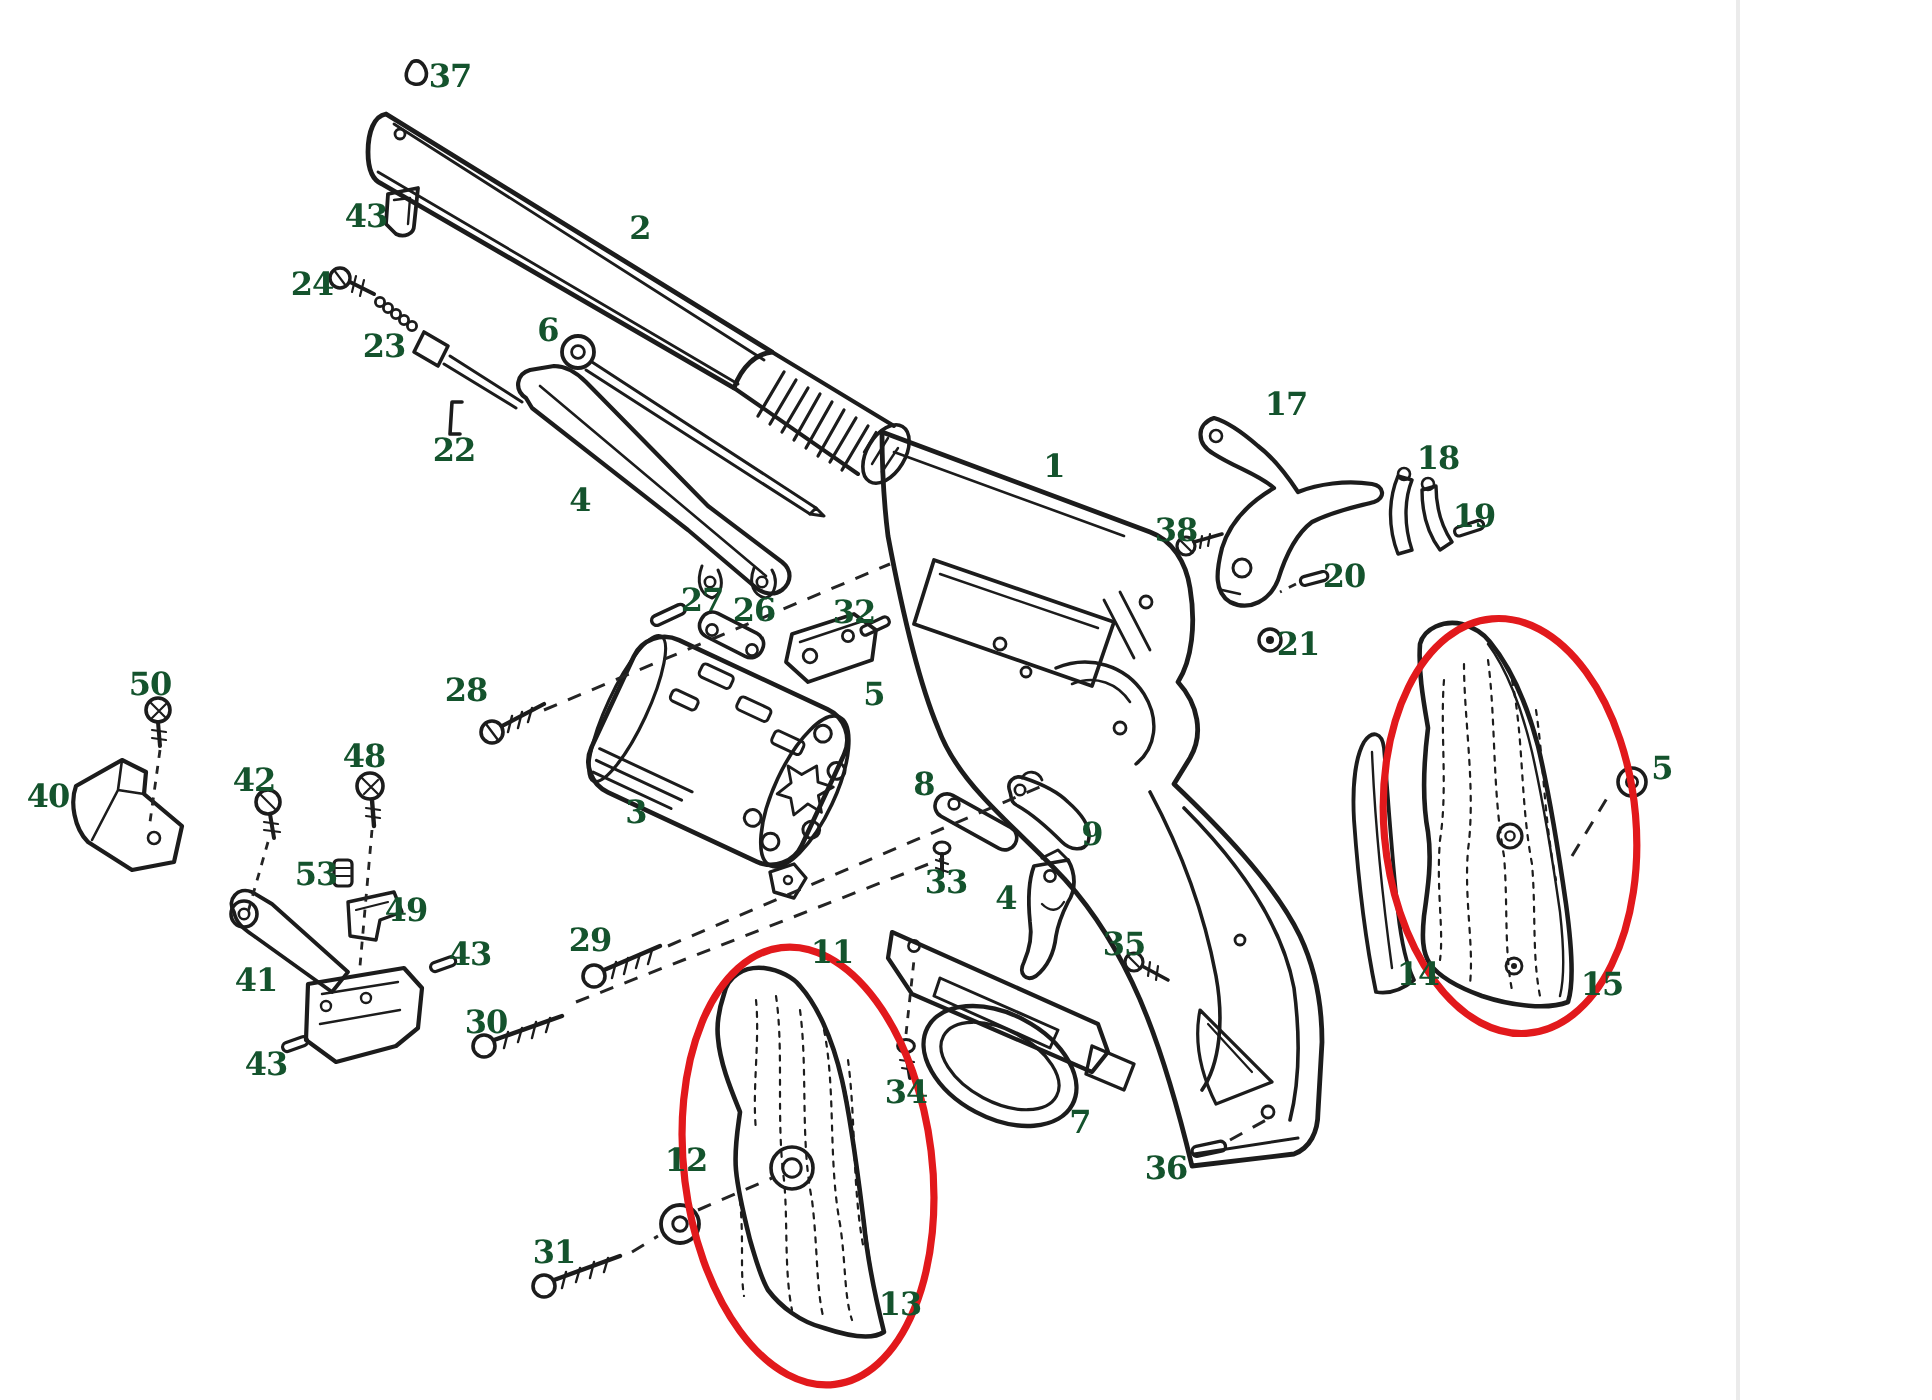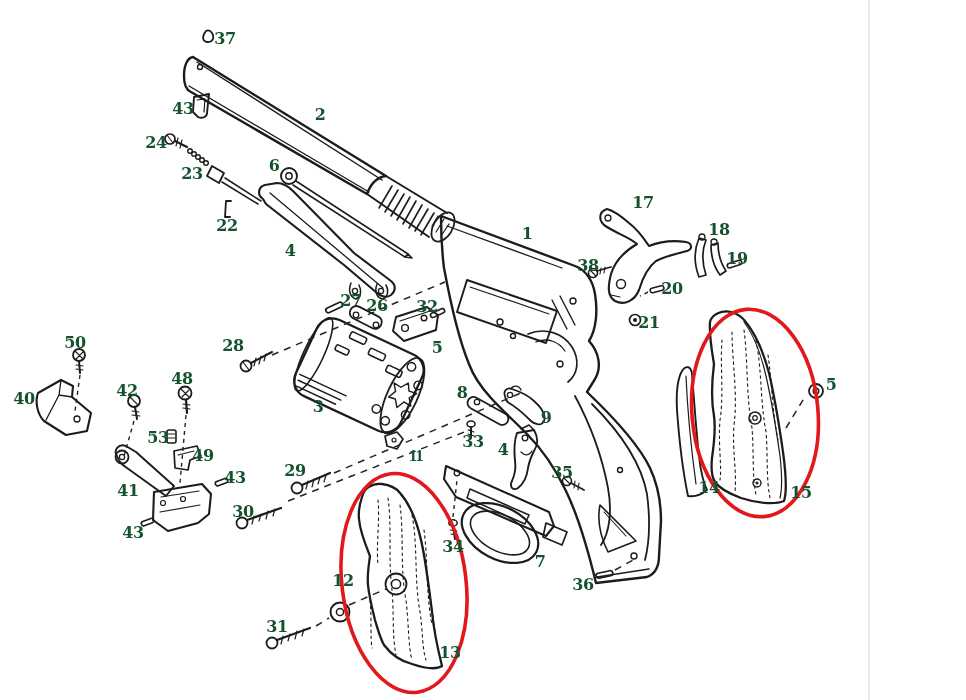--- a/index.html
+++ b/index.html
@@ -375,21 +375,21 @@
       <div class="part-label" style="left: 527px; top: 233px;">1</div>
       <div class="part-label" style="left: 320px; top: 114px;">2</div>
       <div class="part-label" style="left: 318px; top: 406px;">3</div>
       <div class="part-label" style="left: 290px; top: 250px;">4</div>
       <div class="part-label" style="left: 437px; top: 347px;">5</div>
       <div class="part-label" style="left: 274px; top: 165px;">6</div>
       <div class="part-label" style="left: 540px; top: 561px;">7</div>
       <div class="part-label" style="left: 462px; top: 392px;">8</div>
       <div class="part-label" style="left: 546px; top: 417px;">9</div>
       <div class="part-label" style="left: 503px; top: 449px;">4</div>
-      <div class="part-label" style="left: 416px; top: 456px; font-family: Liberation Serif, serif;">11</div>
+      <div class="part-label" style="left: 416px; top: 476px;">11</div>
       <div class="part-label" style="left: 343px; top: 580px;">12</div>
       <div class="part-label" style="left: 450px; top: 652px;">13</div>
       <div class="part-label" style="left: 709px; top: 487px;">14</div>
       <div class="part-label" style="left: 801px; top: 492px;">15</div>
       <div class="part-label" style="left: 831px; top: 384px;">5</div>
       <div class="part-label" style="left: 643px; top: 202px;">17</div>
       <div class="part-label" style="left: 707px; top: 229px; margin-left: 12px;">18</div>
       <div class="part-label" style="left: 737px; top: 258px;">19</div>
       <div class="part-label" style="left: 672px; top: 288px;">20</div>
       <div class="part-label" style="left: 649px; top: 322px;">21</div>

